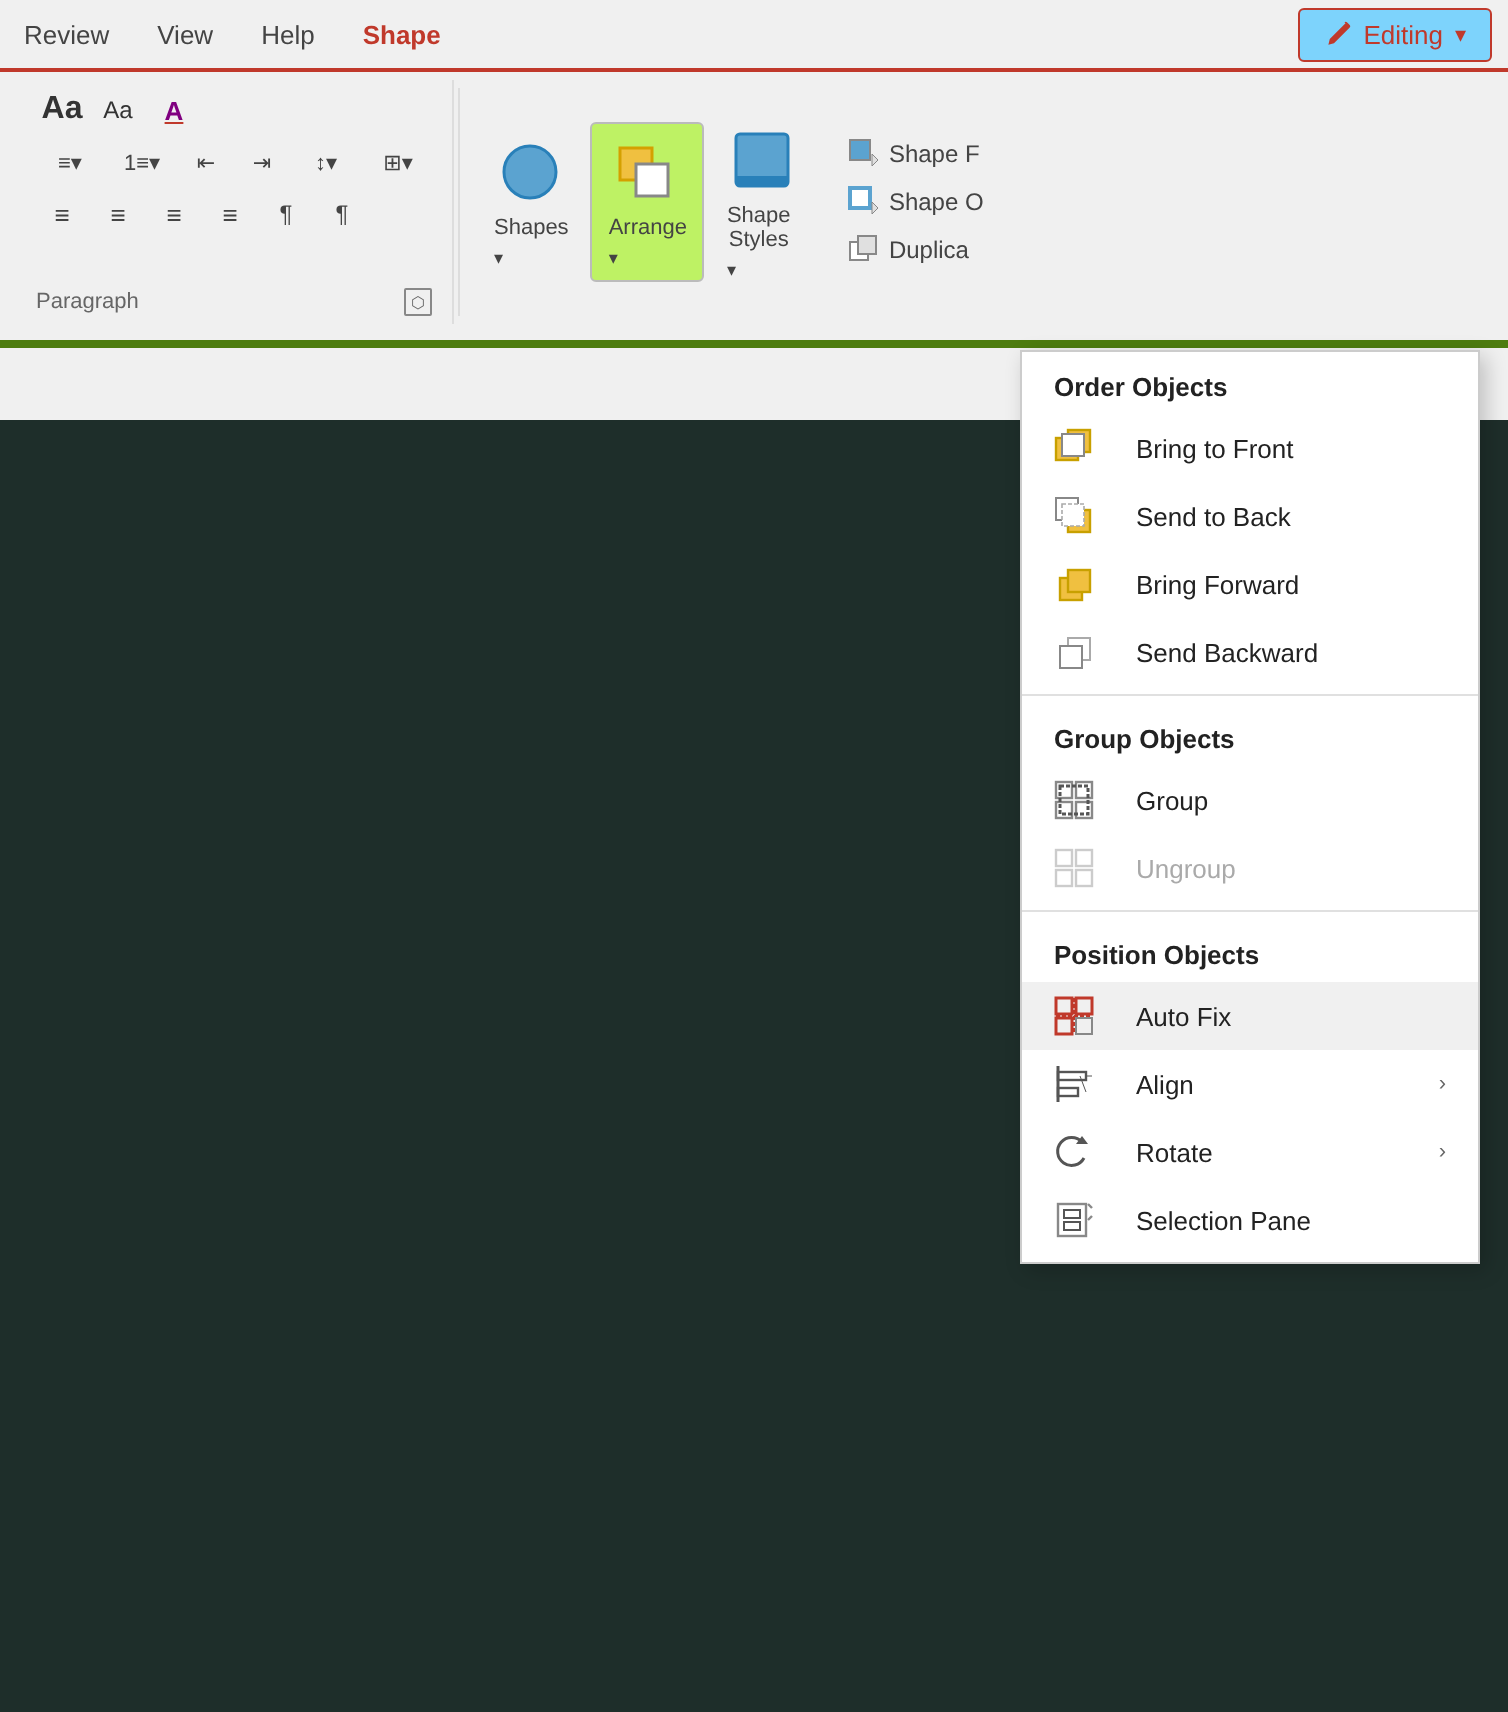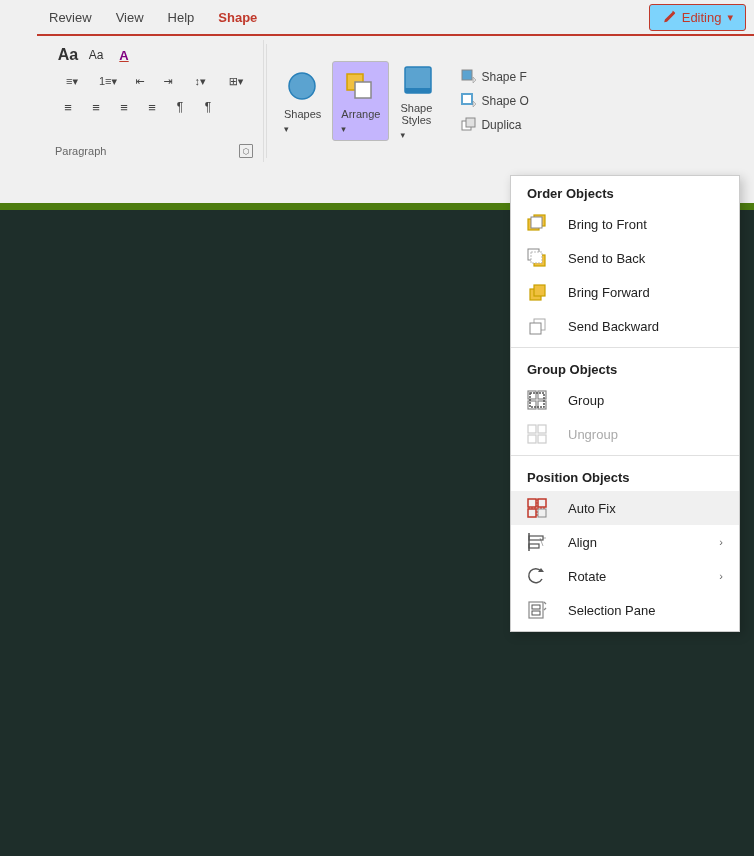--- a/index.html
+++ b/index.html
@@ -9,24 +9,23 @@
       font-family: 'Segoe UI', Arial, sans-serif;
       overflow: hidden;
       position: relative;
       background: #f0f0f0;
     }
 
     
     .ribbon {
       background: #f0f0f0;
       width: 100%;
-      height: 210px;
-      border-bottom: 7px solid #4d7c0f;
+      height: 174px;
+      border-bottom: 4px solid #4d7c0f;
       position: relative;
-      padding-left: 37px;
     }
 
     .tab-item {
       padding: 6px 12px;
       font-size: 13px;
       color: #444;
       cursor: pointer;
       border-radius: 3px;
     }
     .tab-item.active-shape {
@@ -90,21 +89,21 @@
       border-radius: 3px;
       cursor: pointer;
       font-size: 11px;
       color: #444;
       gap: 4px;
       border: 1px solid transparent;
       min-width: 48px;
     }
 
     .arrange-btn {
-      background: #c4b5fd;
+      background: #bef264;
       border: 1px solid #bbb !important;
     }
     .shape-right-btn {
       display: flex;
       align-items: center;
       gap: 4px;
       padding: 2px 6px;
       border-radius: 2px;
       cursor: pointer;
       font-size: 12px;

